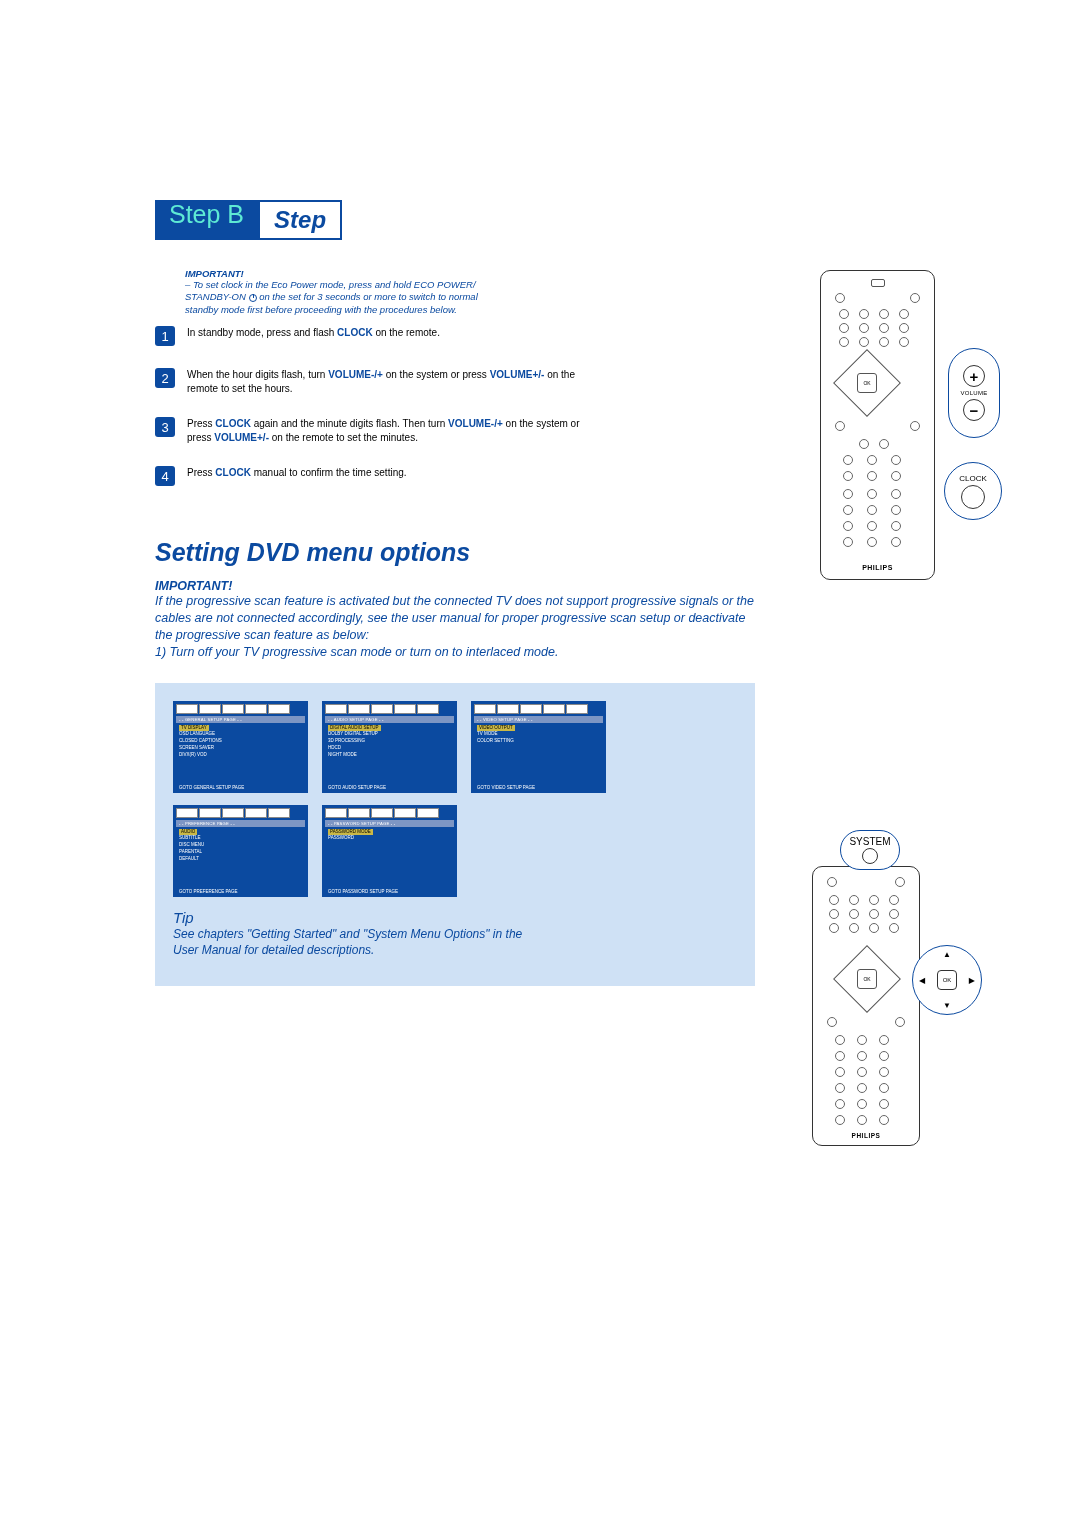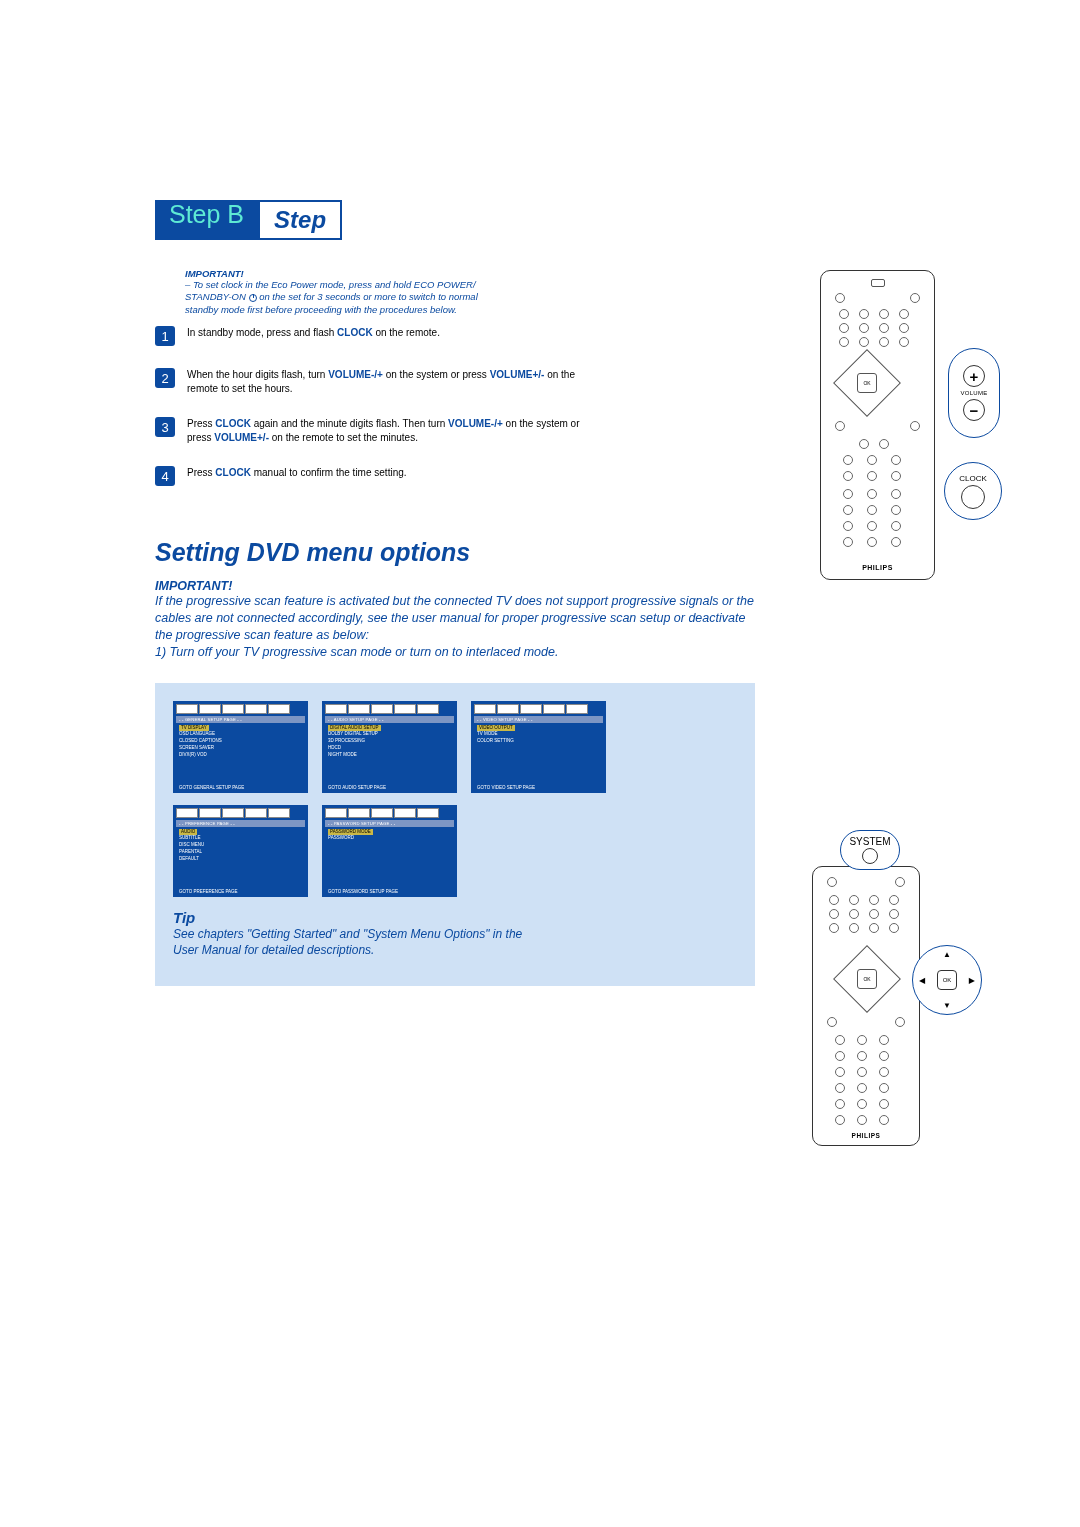--- a/index.html
+++ b/index.html
@@ -49,21 +49,21 @@
   .panel-area { background: #cfe1f5; padding: 18px 18px 28px 18px; margin-top: 22px; width: 600px; position: relative; }
   .panel-row { display: flex; gap: 14px; margin-bottom: 12px; }
   .setup-panel { background: #0b4aa0; width: 135px; height: 92px; position: relative; color: #fff; font-size: 5px; }
   .setup-panel .tabs { display: flex; gap: 1px; padding: 3px 3px 0 3px; }
   .setup-panel .tab { width: 22px; height: 10px; background: #fff; border: 0.5px solid #888; }
   .setup-panel .title-bar { background: #7d96c4; font-size: 4.2px; padding: 1px 3px; margin: 2px 3px 0 3px; letter-spacing: 0.2px; }
   .setup-panel .items { padding: 2px 6px; line-height: 1.5; font-size: 4.5px; }
   .setup-panel .footer { position: absolute; bottom: 3px; left: 6px; font-size: 4.5px; }
   .panel-area .sel-item { background: #c9b847; color: #000; display: inline-block; padding: 0 2px; }
 
-  .tip-title { color: #0b4aa0; font-style: italic; font-weight: 700; font-size: 15px; margin-top: 8px; }
+  .tip-title { color: #0b4aa0; font-style: italic; font-weight: 400; font-size: 15px; margin-top: 8px; }
   .tip-body { color: #0b4aa0; font-style: italic; font-size: 12px; line-height: 1.35; }
 
   
   .remote-wrap-2 { position: absolute; right: 148px; top: 836px; width: 130px; height: 310px; }
   .remote-2 { position: absolute; top: 30px; left: 10px; width: 108px; height: 280px; border: 1px solid #333; border-radius: 10px; background: #fff; }
   .remote-2 .btn-s { position: absolute; width: 10px; height: 10px; border: 1px solid #666; border-radius: 50%; background: #fff; }
   .remote-2 .brand { position: absolute; bottom: 6px; left: 0; right: 0; text-align: center; font-size: 6.5px; font-weight: 700; letter-spacing: 0.5px; }
   .remote-2 .dpad { position: absolute; top: 88px; left: 30px; width: 48px; height: 48px; border: 1px solid #555; transform: rotate(45deg); }
   .remote-2 .ok { position: absolute; top: 102px; left: 44px; width: 20px; height: 20px; border: 1px solid #555; border-radius: 3px; font-size: 5px; display:flex;align-items:center;justify-content:center; }
 

